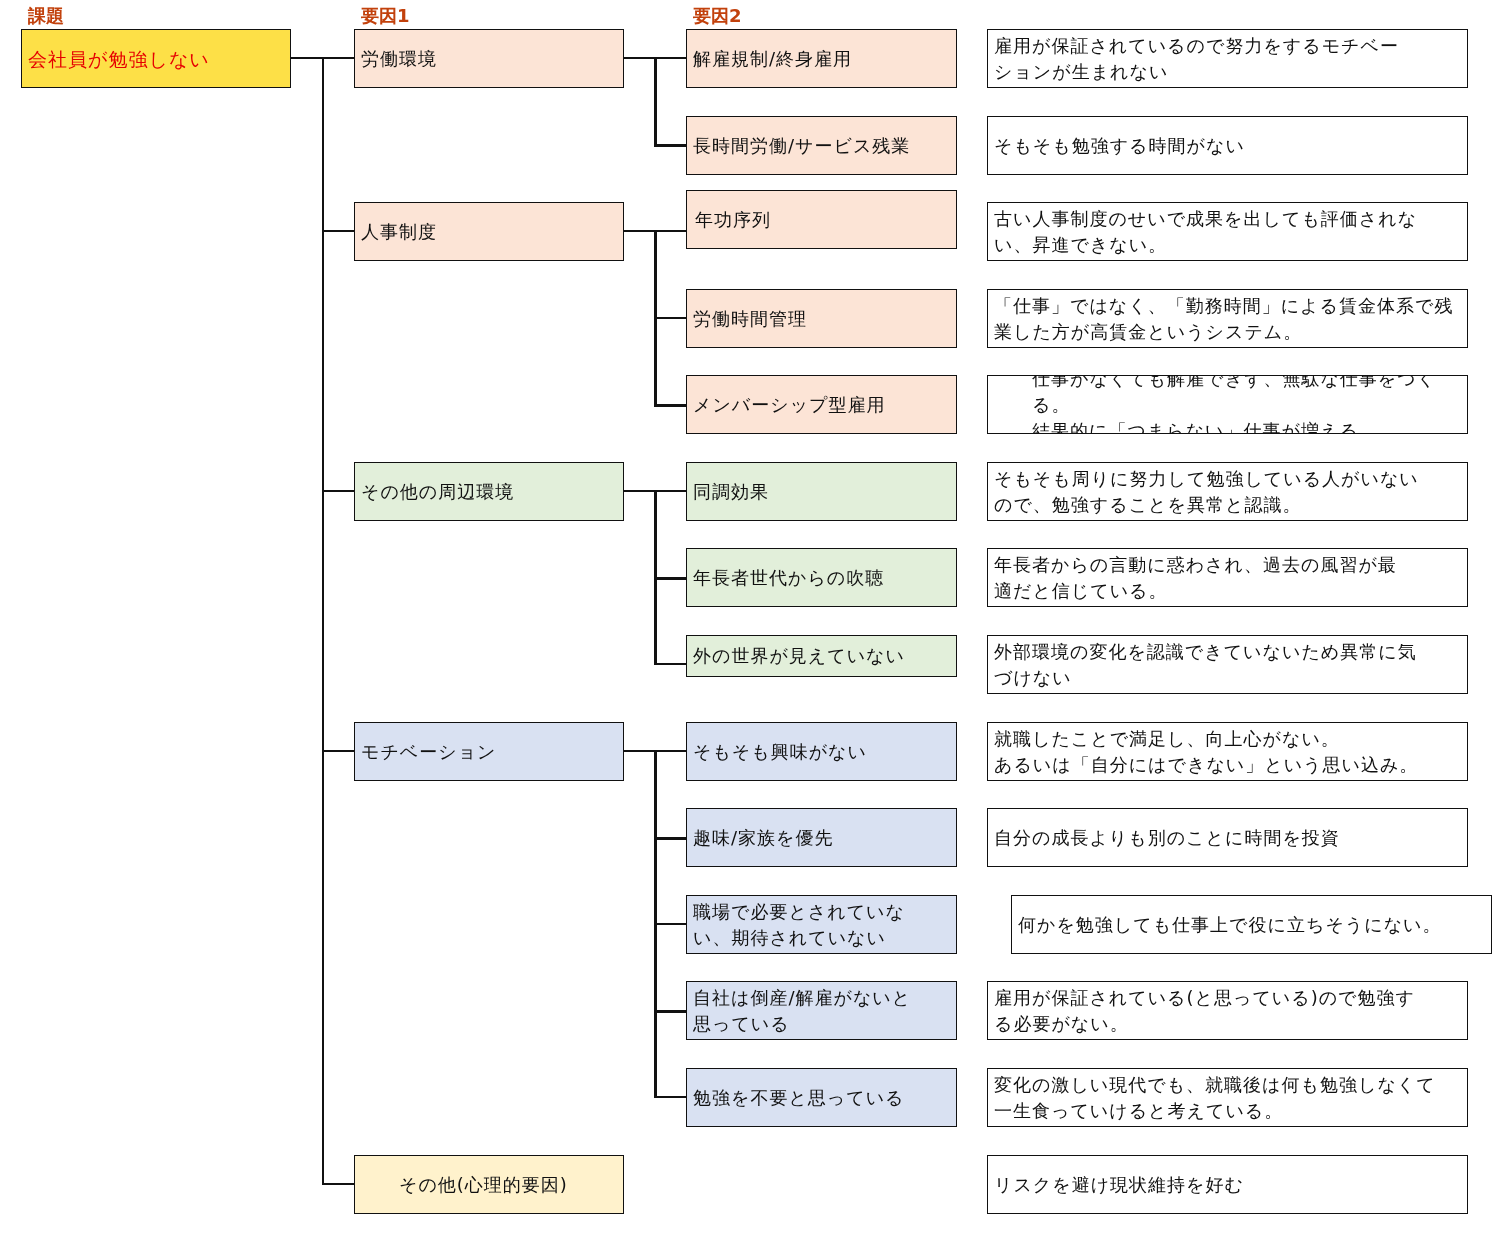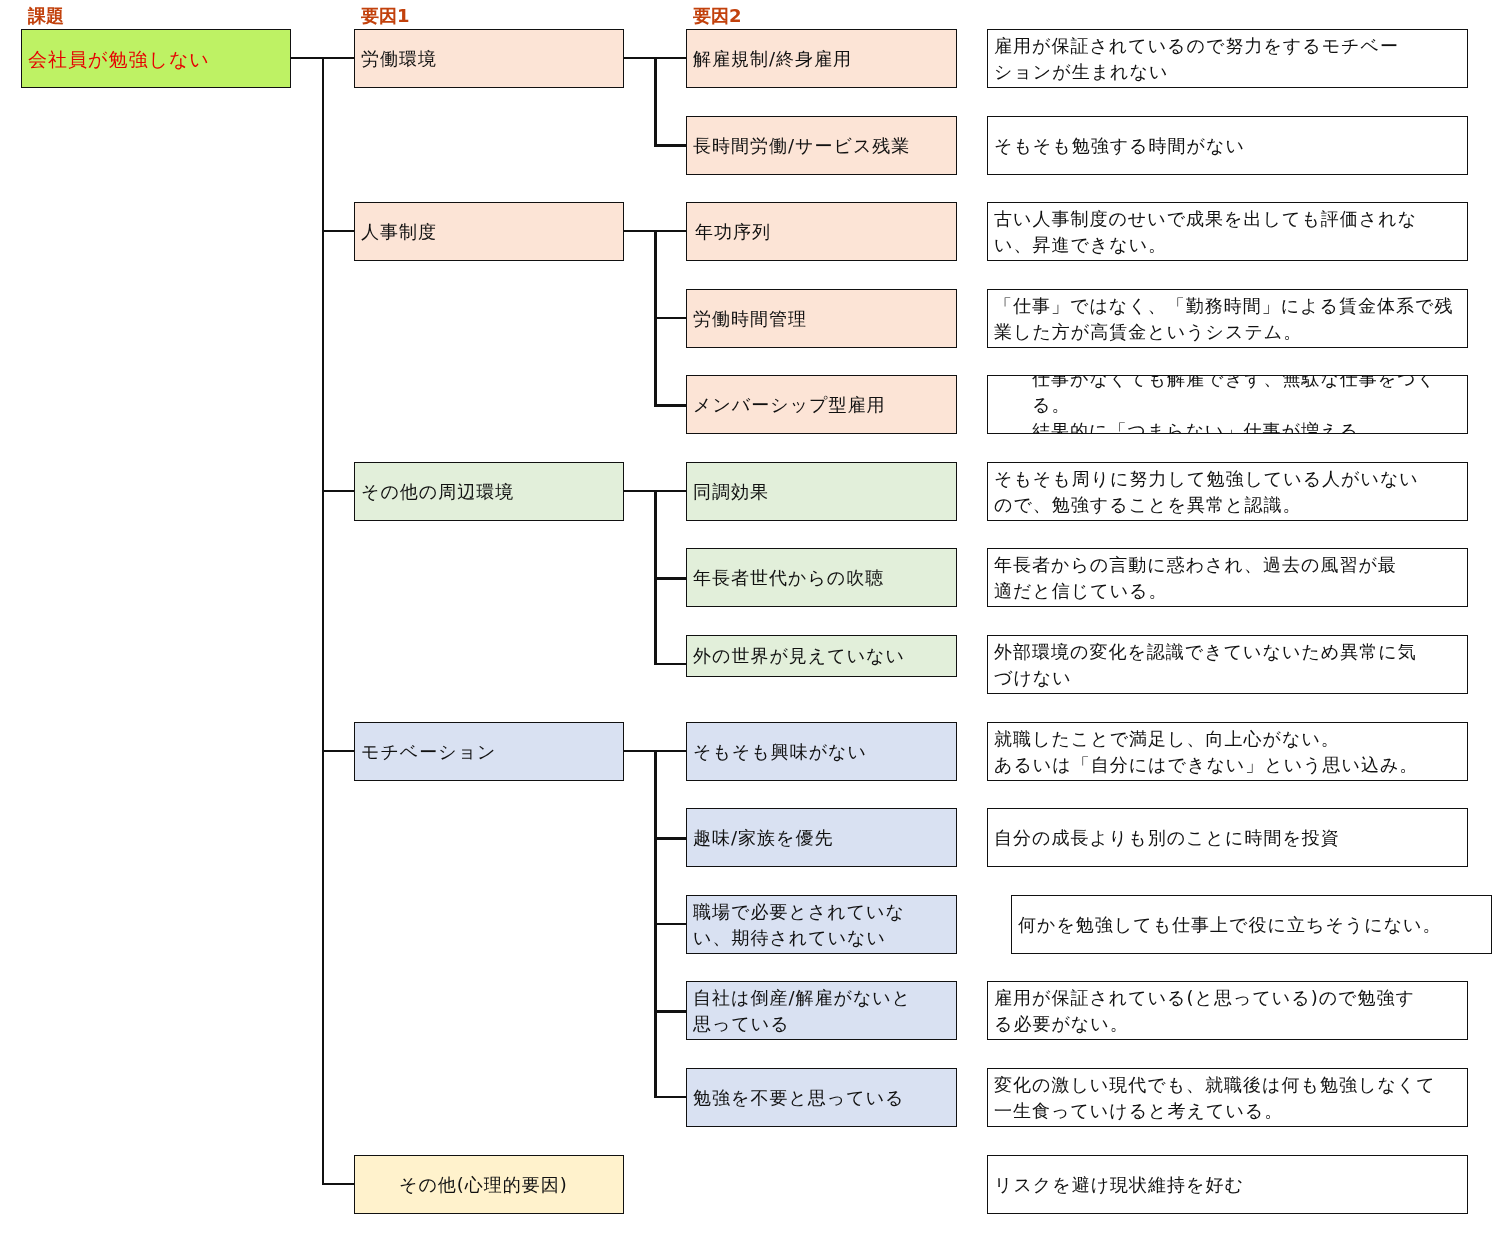--- a/index.html
+++ b/index.html
@@ -3,21 +3,21 @@
 <meta charset="utf-8">
 <style>
   html, body { margin:0; padding:0; background:#ffffff; }
   body { width:1498px; height:1244px; position:relative; overflow:hidden;
          font-family:"DejaVu Sans", "Liberation Sans", sans-serif; color:#111; }
   .hdr { position:absolute; top:4px; font-size:18px; font-weight:bold; color:#c2410c; line-height:24px; }
   .box { position:absolute; box-sizing:border-box; border:1.5px solid #111;
          display:flex; align-items:center; padding:0 6px; font-size:18px; line-height:26px;
          letter-spacing:1px; overflow:hidden; }
   .box.desc { background:#ffffff; padding:0 6px; }
-  .box.issue { background:#bef264; color:#e60000; font-size:19px; }
+  .box.issue { background:#fde047; color:#e60000; font-size:19px; }
   .c-labor { background:#fce4d6; }
   .c-env { background:#e2efda; }
   .c-motiv { background:#d9e1f2; }
   .c-other { background:#fff2cc; }
   .line { position:absolute; background:#111; }
   .txt { white-space:pre-line; }
 </style>
 </head>
 <body>
 
@@ -74,21 +74,21 @@
 <div class="box c-other" style="left:354px; top:1155px; width:270px; height:59px;padding-left:44px;">
   <span class="txt">その他(心理的要因)</span>
 </div>
 
 <div class="box c-labor" style="left:686px; top:29px; width:271px; height:59px;">
     <span class="txt">解雇規制/終身雇用</span>
   </div>
 <div class="box c-labor" style="left:686px; top:116px; width:271px; height:59px;">
     <span class="txt">長時間労働/サービス残業</span>
   </div>
-<div class="box c-labor" style="left:686px; top:202px; width:271px; height:59px;padding-left:8px;">
+<div class="box c-labor" style="left:686px; top:190px; width:271px; height:59px;padding-left:8px;">
     <span class="txt">年功序列</span>
   </div>
 <div class="box c-labor" style="left:686px; top:289px; width:271px; height:59px;">
     <span class="txt">労働時間管理</span>
   </div>
 <div class="box c-labor" style="left:686px; top:375px; width:271px; height:59px;">
     <span class="txt">メンバーシップ型雇用</span>
   </div>
 <div class="box c-env" style="left:686px; top:462px; width:271px; height:59px;">
     <span class="txt">同調効果</span>

